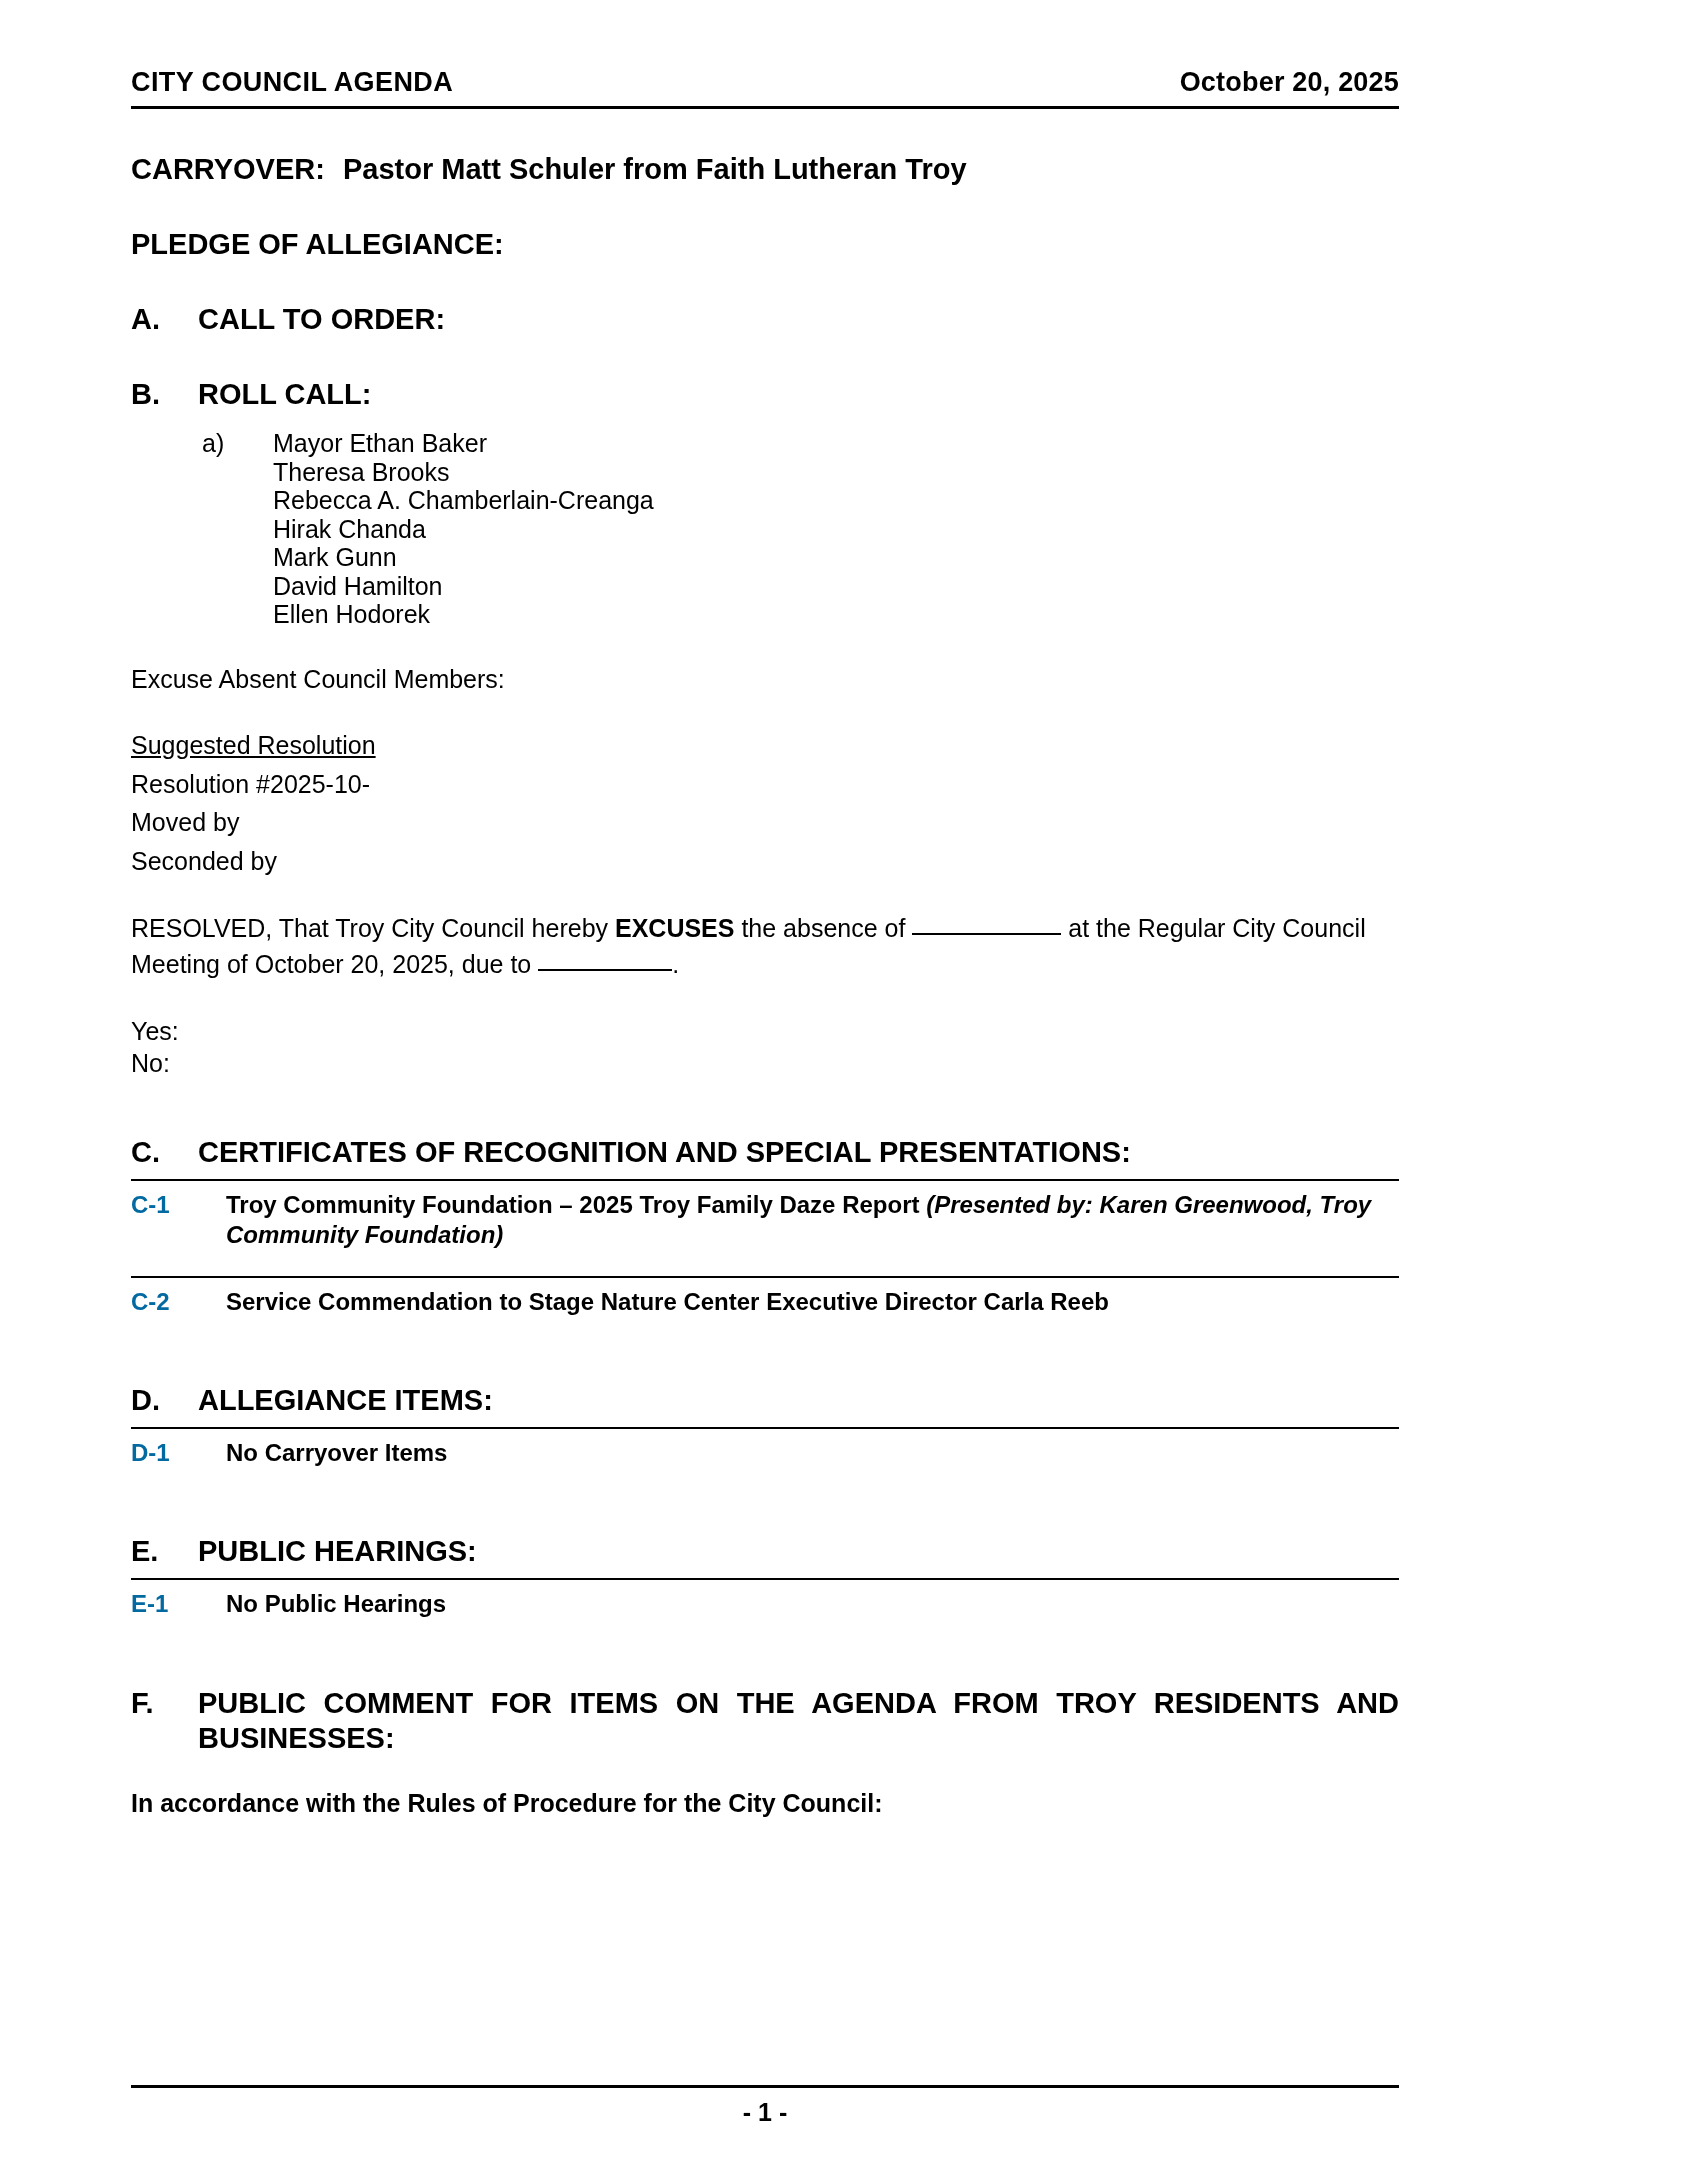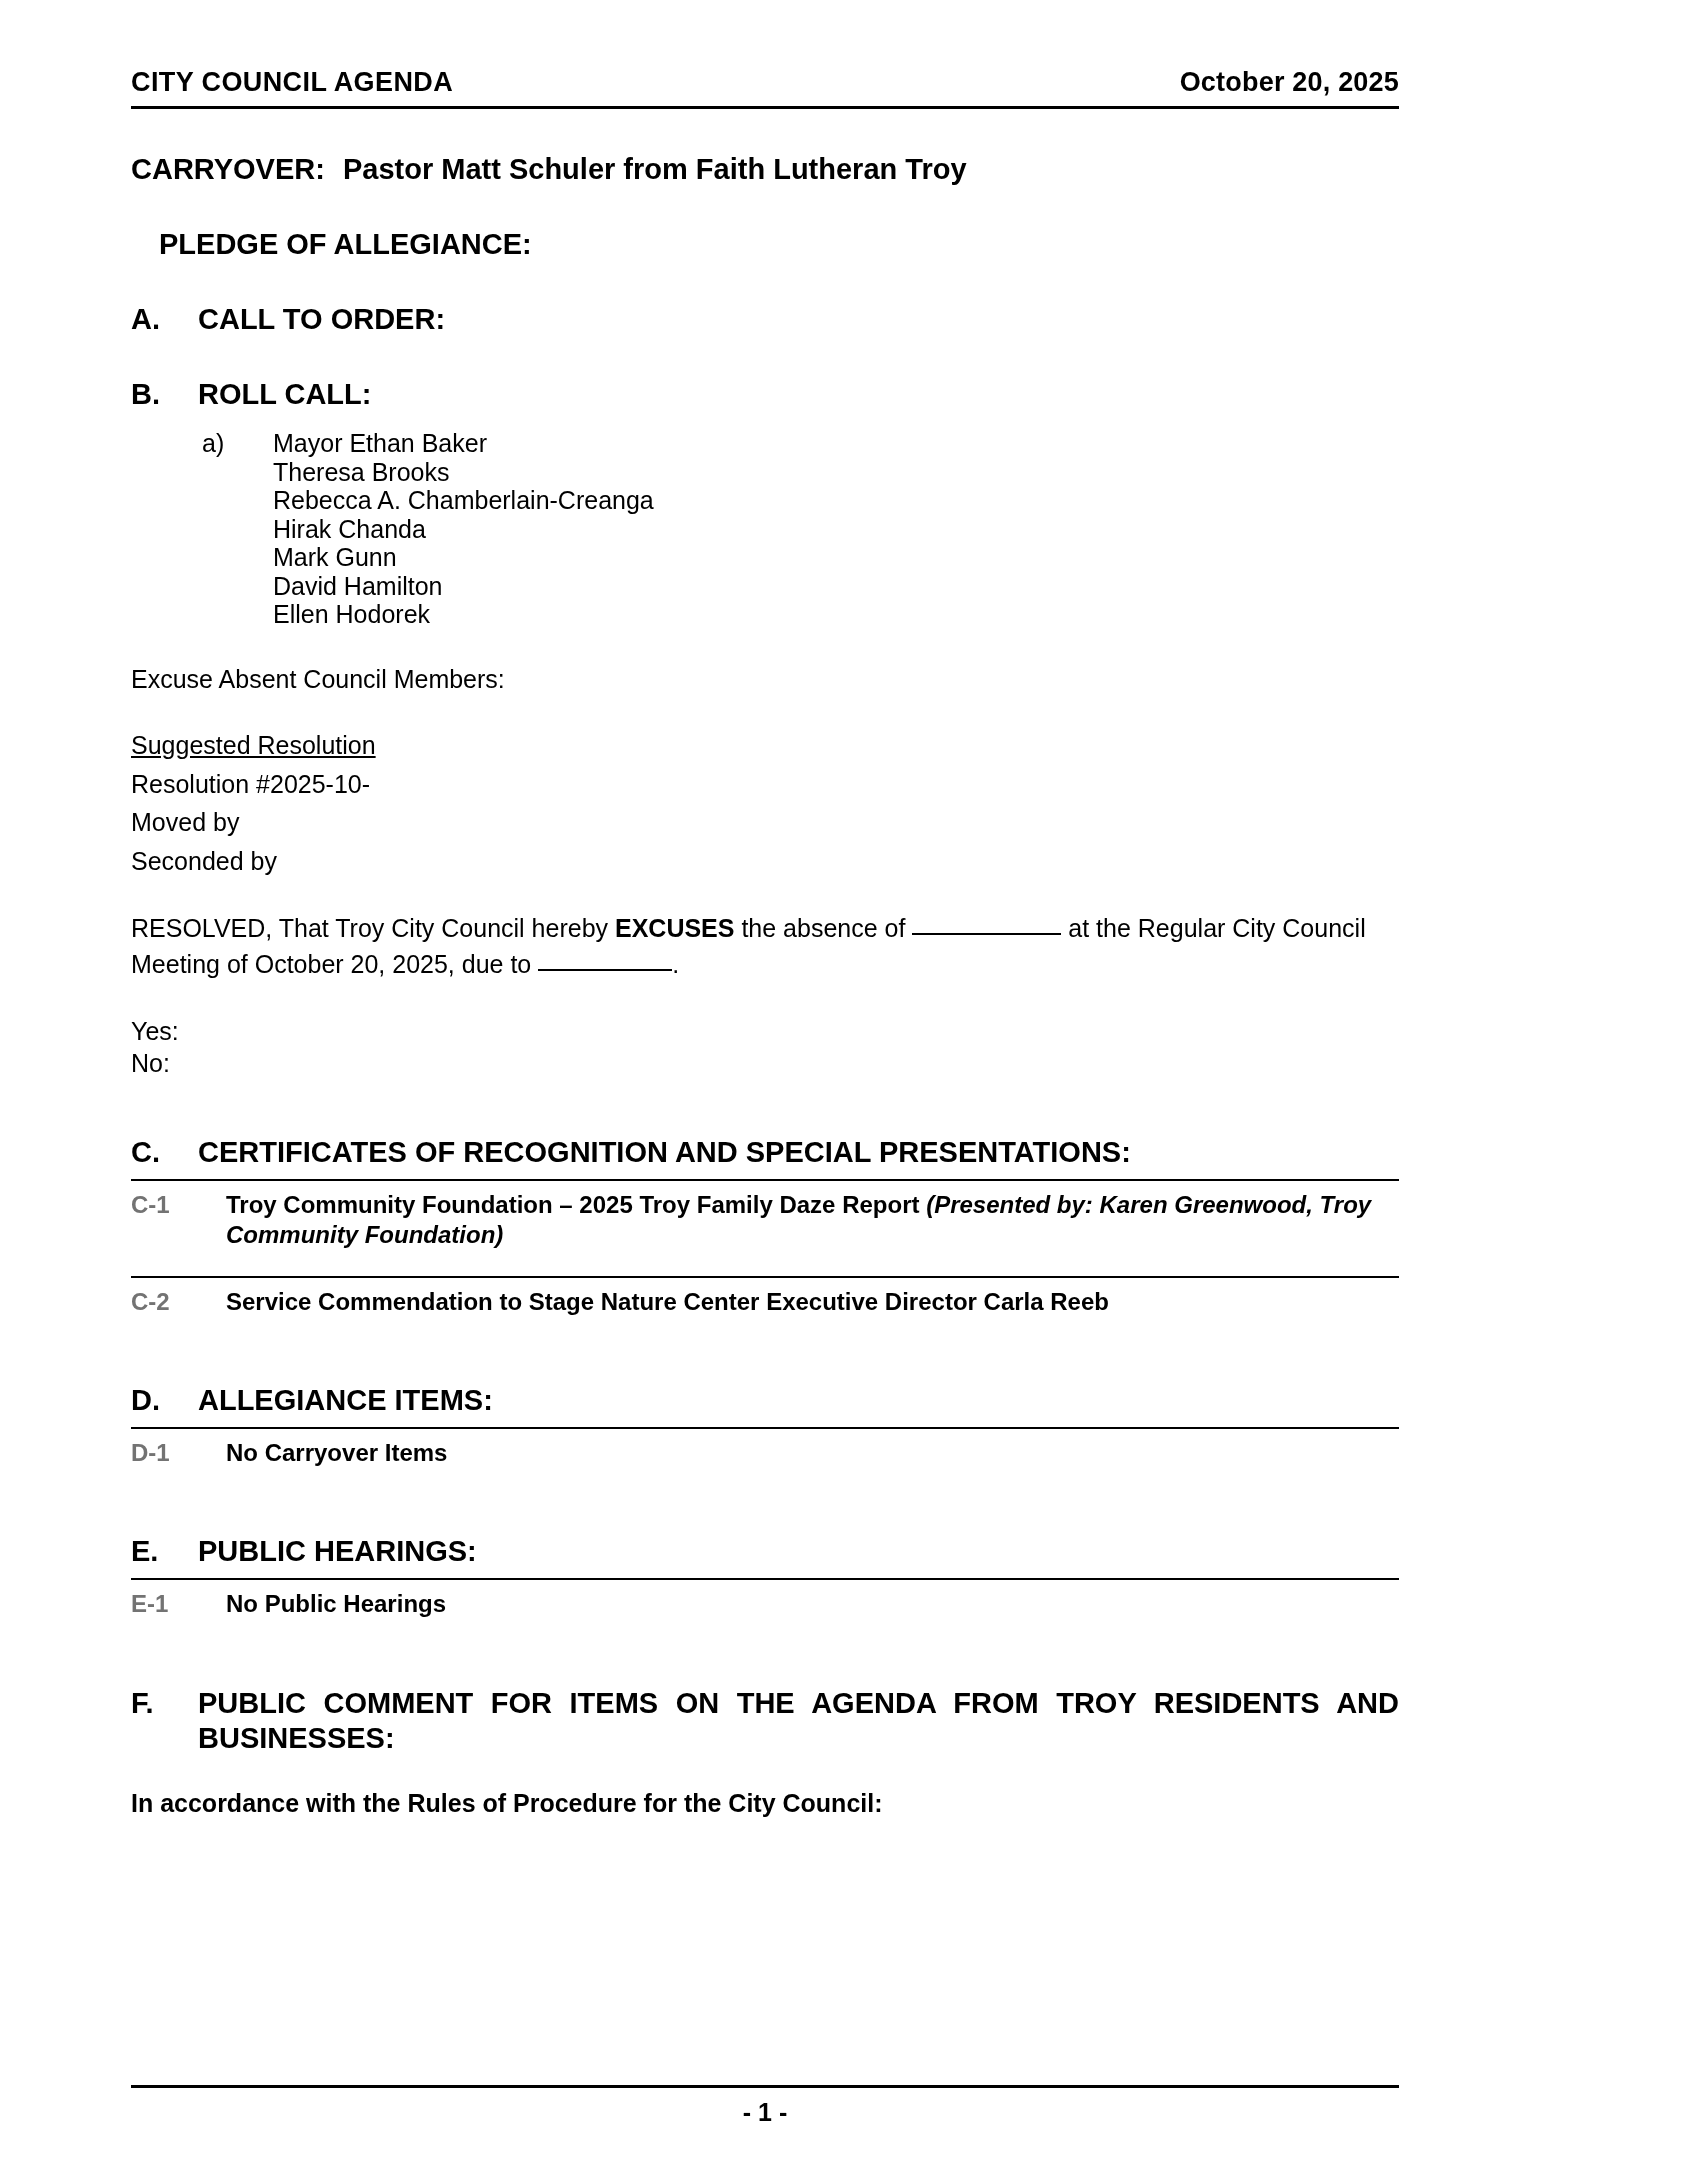--- a/index.html
+++ b/index.html
@@ -36,21 +36,20 @@
     font-size: 29px;
     font-weight: bold;
     margin-top: 44px;
   }
   .invocation .label { margin-right: 10px; }
 
   .pledge {
     font-size: 29px;
     font-weight: bold;
     margin-top: 42px;
-    margin-left: 28px;
   }
 
   .sec {
     display: flex;
     font-size: 29px;
     font-weight: bold;
     margin-top: 42px;
   }
   .sec .letter {
     width: 67px;
@@ -118,21 +117,21 @@
     display: flex;
     border-top: 2px solid #000;
     padding-top: 9px;
     padding-bottom: 10px;
     font-size: 24px;
     font-weight: bold;
     line-height: 1.25;
     margin-top: 10px;
   }
   .item .code {
-    color: #737373;
+    color: #0369a1;
     width: 95px;
     flex: 0 0 95px;
   }
   .item .txt { flex: 1; }
   .item .txt i { font-style: italic; }
   .item.second { margin-top: 16px; }
 
   .sec-wrap {
     display: flex;
     font-size: 29px;

